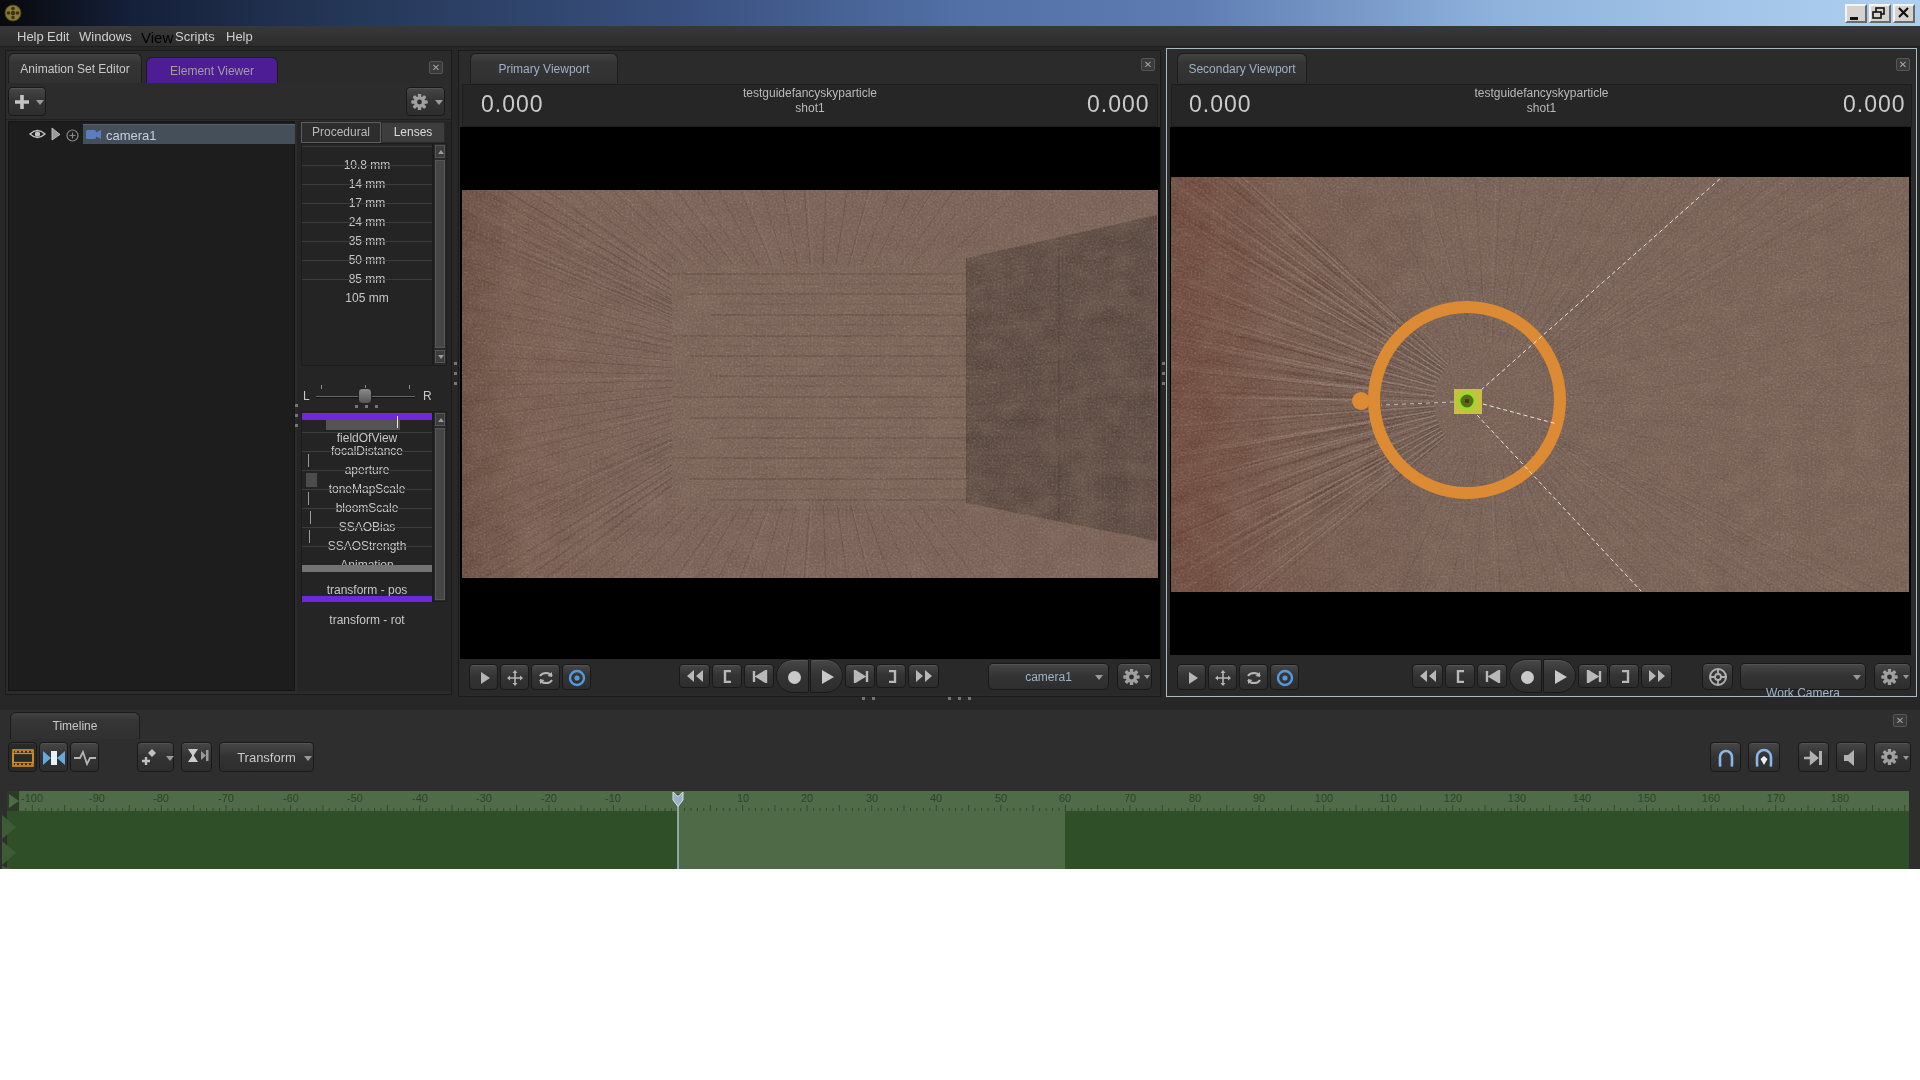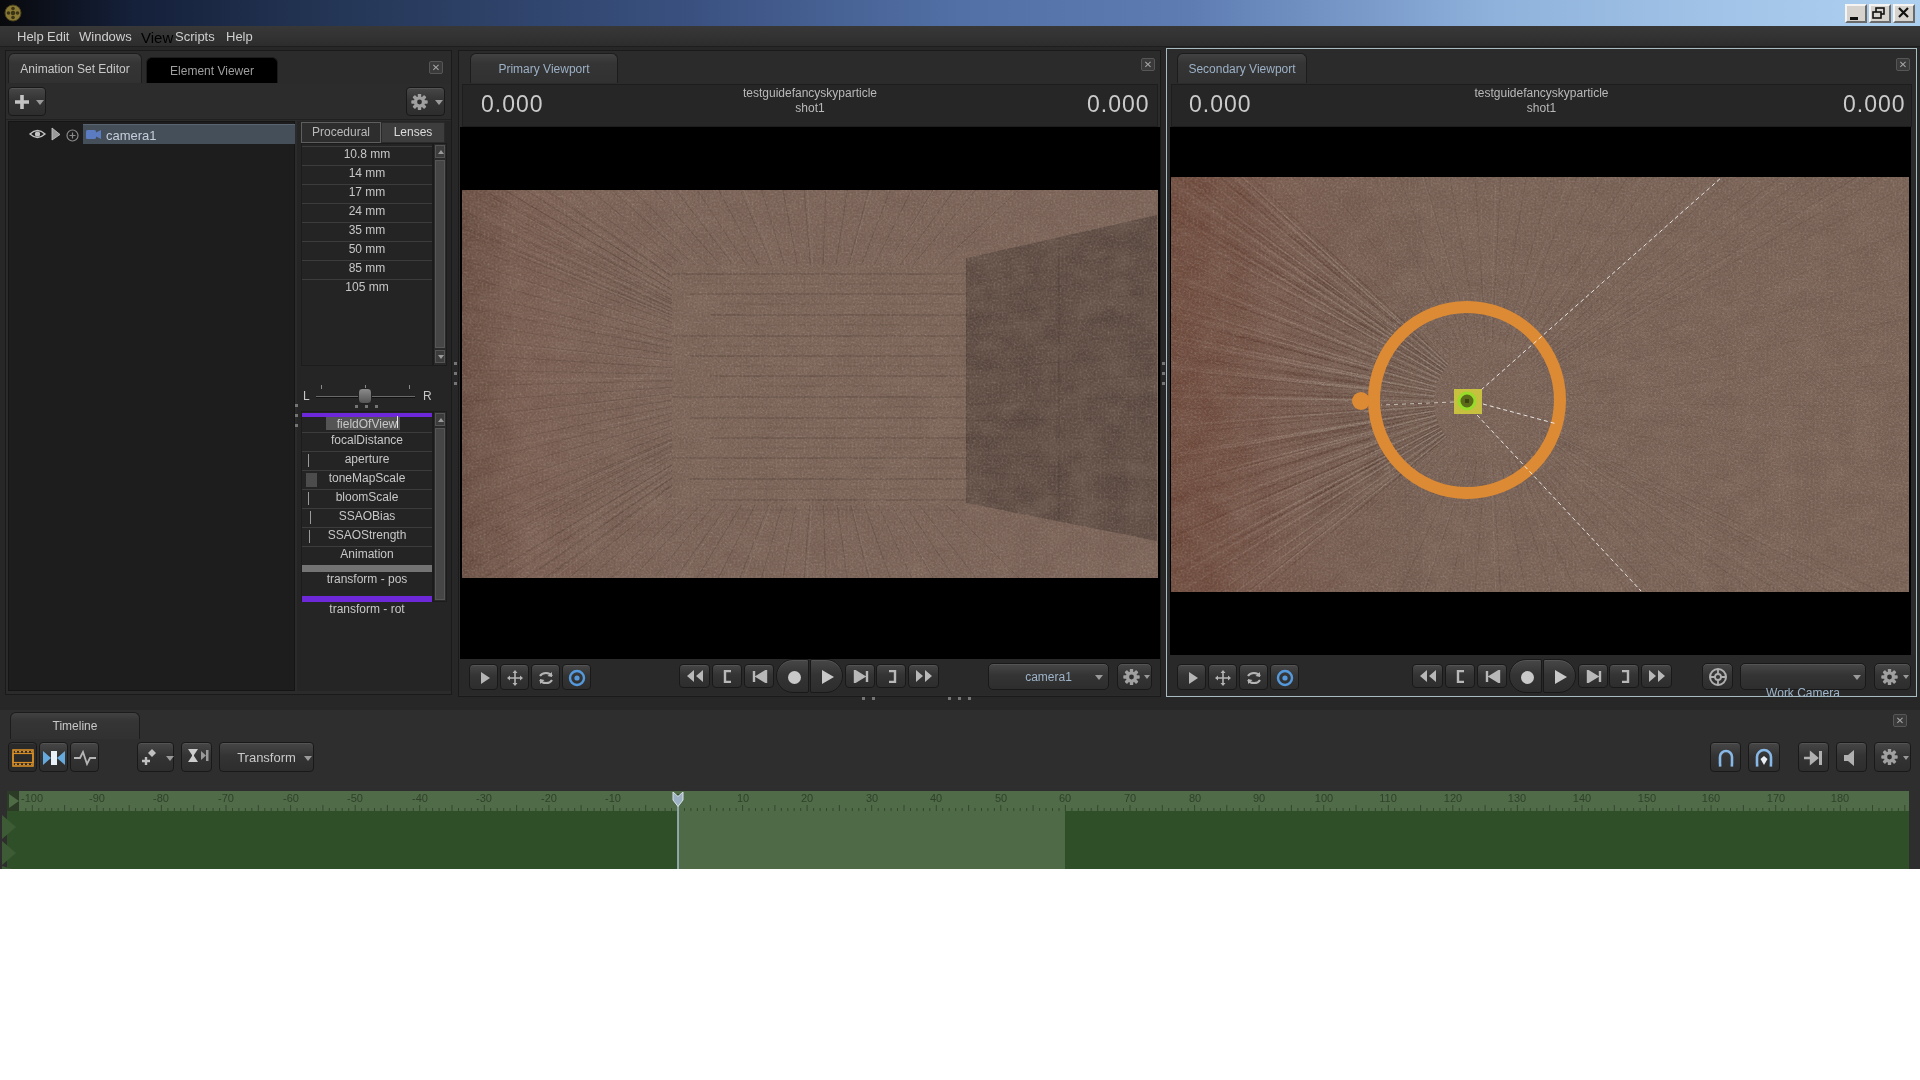--- a/index.html
+++ b/index.html
@@ -1,25 +1,25 @@
 <!DOCTYPE html>
 <html><head><meta charset="utf-8"><style>
 
 *{margin:0;padding:0;box-sizing:border-box}
 body{width:1920px;height:1080px;background:#ffffff;font-family:"Liberation Sans",sans-serif;overflow:hidden;position:relative}
 .abs{position:absolute}
 .btn{position:absolute;background:linear-gradient(#474747,#343434 45%,#2d2d2d);border:1px solid #191919;border-radius:4px;box-shadow:inset 0 1px rgba(255,255,255,.08)}
 .tab{position:absolute;border:1px solid #1c1c1c;border-bottom:none;border-radius:6px 6px 0 0;text-align:center;color:#c9c9c9;font-size:12px}
 .tabA{background:linear-gradient(#424242,#353535 30%,#313131)}
-.tabI{background:#000000;color:#9f9f9f}
+.tabI{background:#4c1d95;color:#9f9f9f}
 .xbox{position:absolute;width:14px;height:13px;background:#3a3a3a;border:1px solid #565656;border-radius:2px;color:#a8a8a8;font-size:10px;line-height:11px;text-align:center}
 .num{position:absolute;font-size:23px;color:#cbcbcb;letter-spacing:1px}
 .ddt{position:absolute;color:#9db4c9;font-size:12px;text-align:center}
 .arr{position:absolute;width:0;height:0}
-.row{position:absolute;left:0;width:100%;text-align:center;color:#c7c7c7;font-size:12px;border-top:1px solid #3c3c3c;padding-top:0}
+.row{position:absolute;left:0;width:100%;text-align:center;color:#c7c7c7;font-size:12px;border-top:1px solid #3c3c3c;padding-top:11px}
 .dots3v{position:absolute;width:3px;height:24px;background:repeating-linear-gradient(#757575 0 3px,transparent 3px 10px)}
 .dots3h{position:absolute;width:23px;height:3px;background:repeating-linear-gradient(90deg,#757575 0 3px,transparent 3px 10px)}
 
 </style></head><body>
 <svg width="0" height="0" style="position:absolute">
 <defs>
 <g id="gear">
         <g transform="translate(8.5,8)">
           <rect x="-1.7" y="-8.2" width="3.4" height="4.4" rx="0.8" transform="rotate(0)" fill="#a0a0a0"></rect>
           <rect x="-1.7" y="-8.2" width="3.4" height="4.4" rx="0.8" transform="rotate(45)" fill="#a0a0a0"></rect>
@@ -123,21 +123,21 @@
 <div class="abs" style="left:303px;top:389px;color:#c7c7c7;font-size:12px">L</div>
 <div class="abs" style="left:423px;top:389px;color:#c7c7c7;font-size:12px">R</div>
 <div class="abs" style="left:316px;top:396px;width:99px;height:2px;background:#6a6a6a;border-bottom:1px solid #111"></div>
 <div class="abs" style="left:321px;top:385px;width:1px;height:4px;background:#8a8a8a"></div>
 <div class="abs" style="left:365px;top:385px;width:1px;height:4px;background:#8a8a8a"></div>
 <div class="abs" style="left:409px;top:385px;width:1px;height:4px;background:#8a8a8a"></div>
 <div class="abs" style="left:358px;top:388px;width:14px;height:16px;border-radius:4px;background:linear-gradient(#8a8a8a,#555);border:1px solid #222"></div>
 <div class="dots3h" style="left:355px;top:405px"></div>
 <div class="abs" style="left:301px;top:411px;width:132px;height:191px;background:#242424;border:1px solid #1c1c1c">
 <div class="abs" style="left:24px;top:2px;width:74px;height:16px;background:#545454"></div>
-<div class="row" style="top:1px;height:19px;border-top:4px solid #6d28d9">fieldOfView</div>
+<div class="row" style="top:1px;height:19px;border-top:7px solid #6d28d9">fieldOfView</div>
 <div class="row" style="top:20px;height:19px;border-top:1px solid #3c3c3c">focalDistance</div>
 <div class="row" style="top:39px;height:19px;border-top:1px solid #3c3c3c">aperture</div>
 <div class="row" style="top:58px;height:19px;border-top:1px solid #3c3c3c">toneMapScale</div>
 <div class="row" style="top:77px;height:19px;border-top:1px solid #3c3c3c">bloomScale</div>
 <div class="row" style="top:96px;height:19px;border-top:1px solid #3c3c3c">SSAOBias</div>
 <div class="row" style="top:115px;height:19px;border-top:1px solid #3c3c3c">SSAOStrength</div>
 <div class="row" style="top:134px;height:19px;border-top:1px solid #3c3c3c">Animation</div>
 <div class="row" style="top:153px;height:19px;border-top:7px solid #737373">transform - pos</div>
 <div class="row" style="top:184px;height:19px;border-top:6px solid #6d28d9">transform - rot</div>
 <div class="abs" style="left:95px;top:4px;width:1px;height:12px;background:#e8e8e8"></div>

